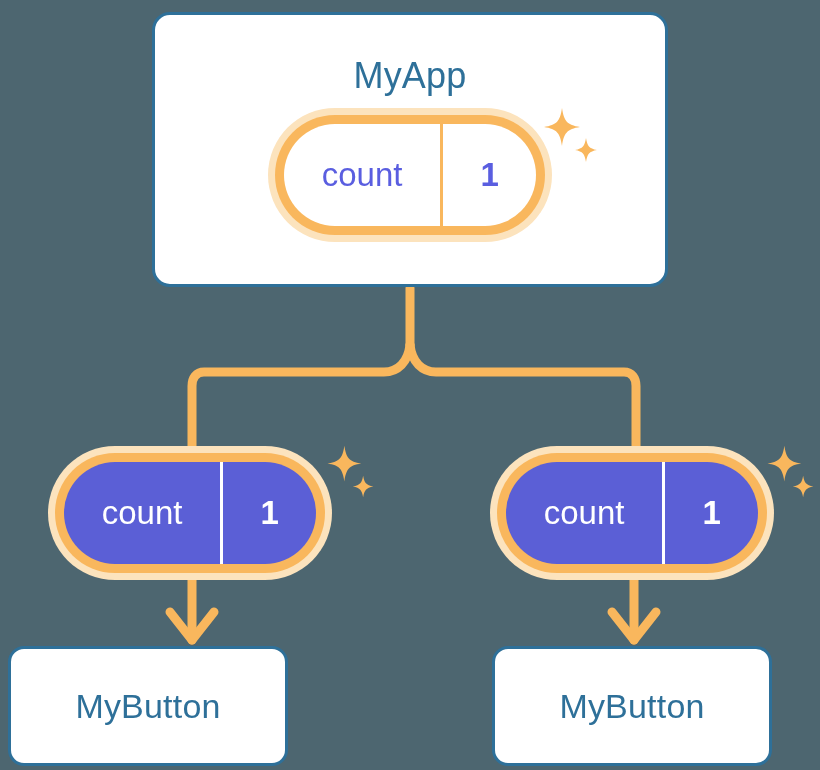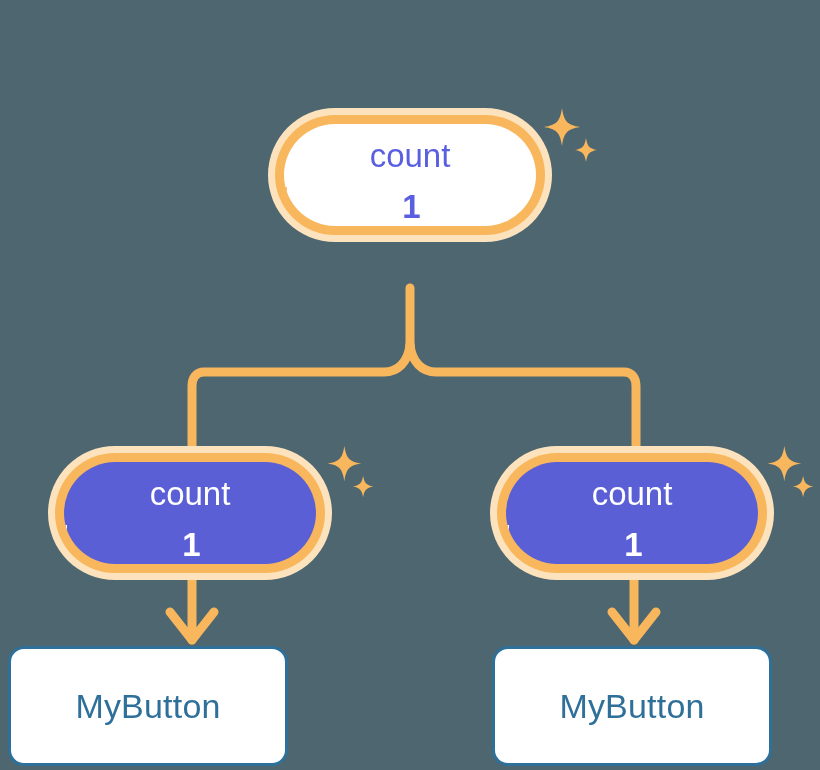--- a/index.html
+++ b/index.html
@@ -94,21 +94,20 @@
   .pill-ring { background: #f9b75d; }
   
   .pill-body {
     position: absolute;
     left: 16px; top: 16px;
     right: 16px; bottom: 16px;
     border-radius: 999px;
     display: flex;
     align-items: stretch;
     overflow: hidden;
-    flex-direction: column;
   }
   .pill-cell {
     display: flex;
     align-items: center;
     justify-content: center;
     box-sizing: border-box;
   }
   .pill-cell.name { flex: 0 0 62%; }
   .pill-cell.value { flex: 1 1 auto; font-weight: bold; }
 
@@ -148,20 +147,23 @@
     </g>
 
     <g fill="none" stroke="#f9b75d" stroke-width="9" stroke-linecap="round" stroke-linejoin="round">
       <path d="M192,580 L192,640"></path>
       <path d="M170,612 L192,640 L214,612"></path>
       <path d="M634,580 L634,640"></path>
       <path d="M612,612 L634,640 L656,612"></path>
     </g>
   </svg>
 
+  <div class="card" id="app-card">
+    <div class="app-title">MyApp</div>
+  </div>
 
   <div class="pill-wrap" id="pill-app">
     <div class="pill-halo"></div>
     <div class="pill-ring"></div>
     <div class="pill-body">
       <div class="pill-cell name">count</div>
       <div class="pill-cell value">1</div>
     </div>
   </div>
 

